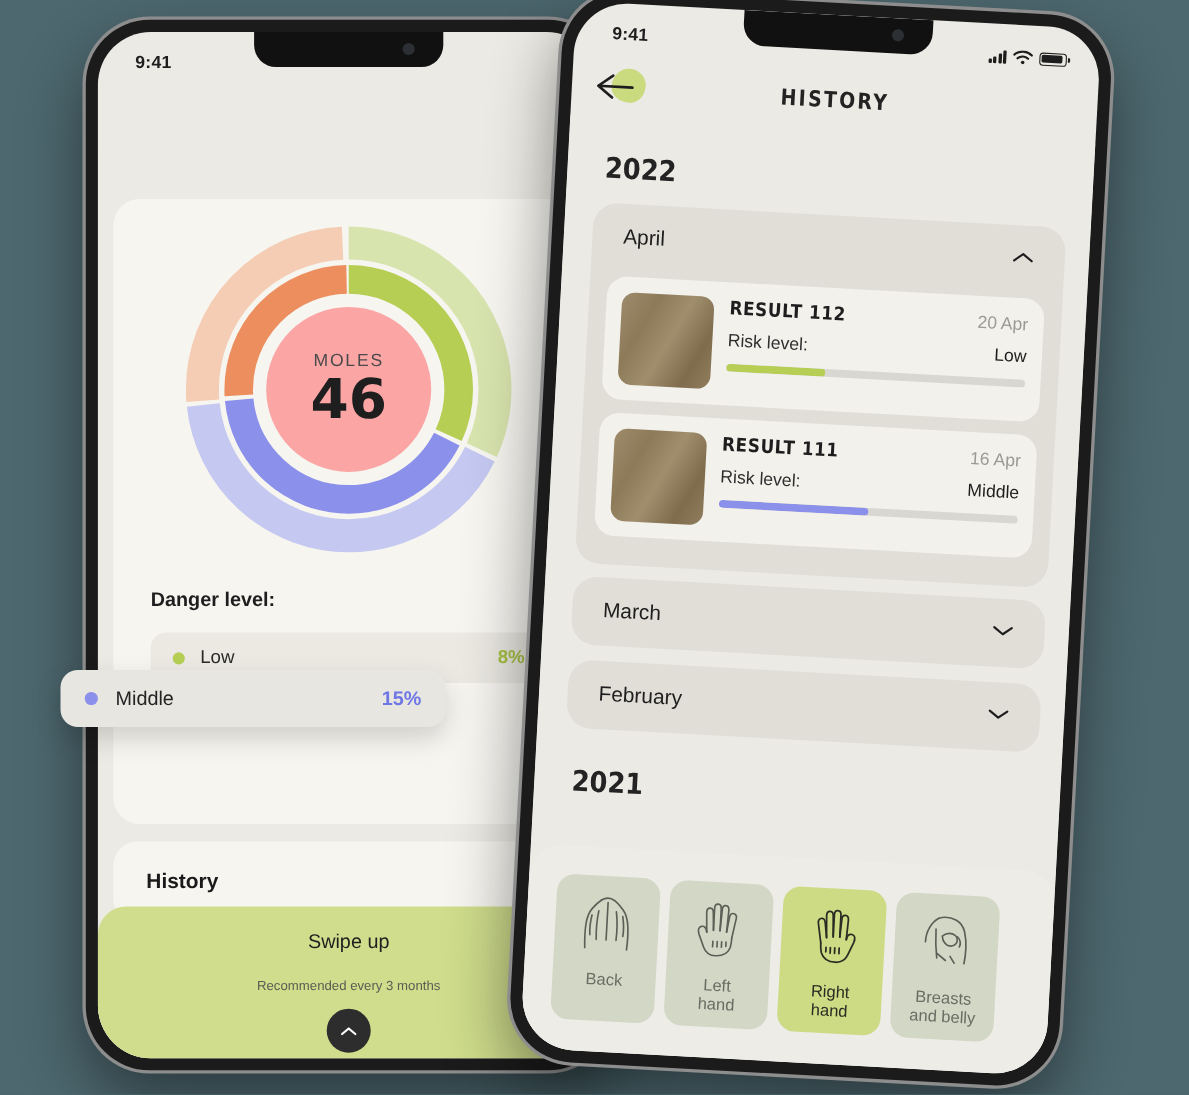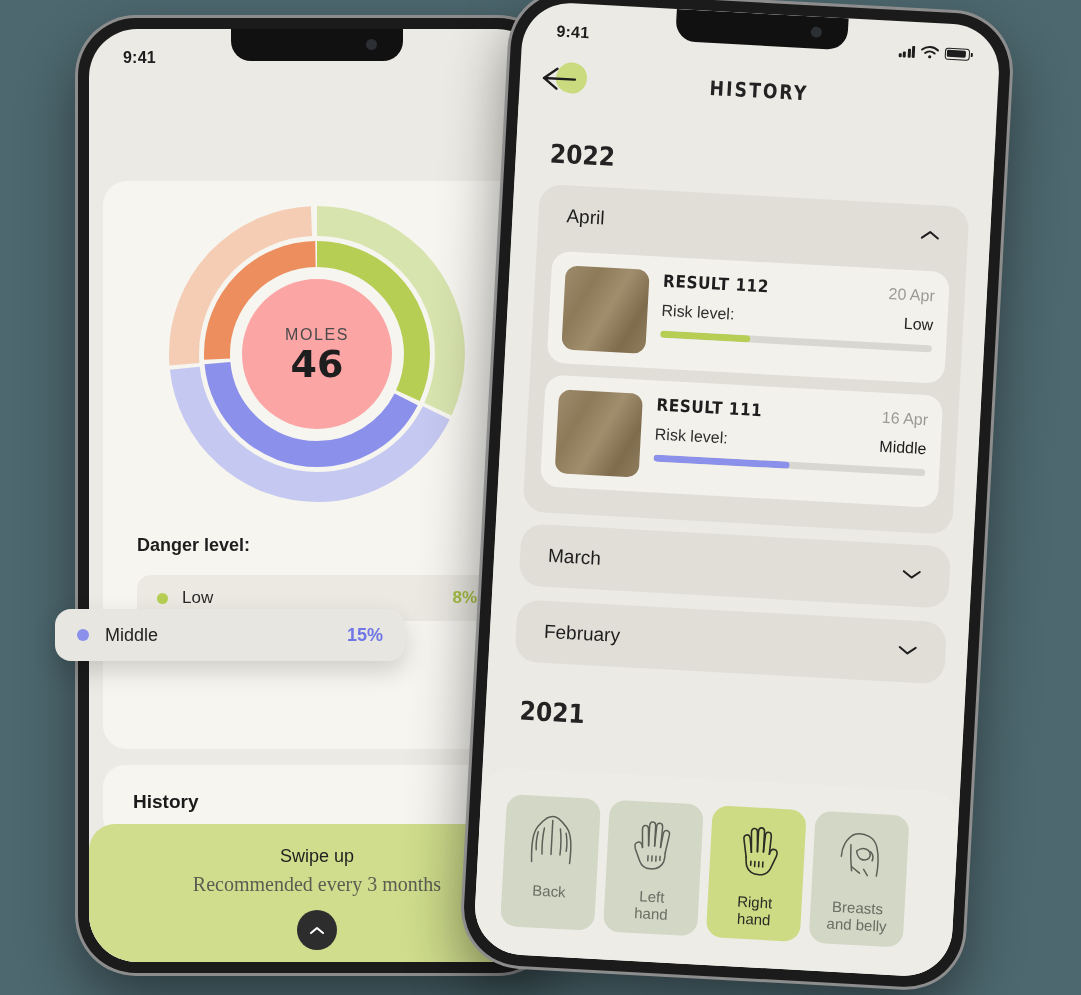--- a/index.html
+++ b/index.html
@@ -91,21 +91,21 @@
   }
   .donutwrap { position: absolute; top: 18px; left: 50%; transform: translateX(-50%);
                width: 310px; height: 310px; }
   .donutwrap svg { display:block; }
   .donut-center {
     position: absolute; left: 50%; top: 50%; transform: translate(-50%,-50%);
     width: 150px; height: 150px; border-radius: 50%; background: #fca5a5;
     display: flex; flex-direction: column; align-items: center; justify-content: center;
   }
   .donut-center .lbl { font-size: 16px; letter-spacing: 1.6px; color: #4a4a4a; }
-  .donut-center .val { font-family: "DejaVu Sans", sans-serif; font-size: 38px;
+  .donut-center .val { font-family: "DejaVu Sans", sans-serif; font-size: 50px;
                        font-weight: bold; color: #1e1e1e; line-height: .95;
                        margin-top: 2px; }
 
   .dlvl-title { position: absolute; left: 34px; top: 354px;
                 font-size: 18px; font-weight: bold; color: #1e1e1e; }
   .lvlrow {
     position: absolute; height: 46px; border-radius: 14px;
     display: flex; align-items: center; padding: 0 20px;
     font-size: 17px; color: #2a2a2a;
   }
@@ -121,21 +121,21 @@
   }
   .historycard .ht { font-size: 19px; font-weight: bold; color: #1a1a1a; }
   .historycard .chev { margin-left: auto; }
 
   .swipecard {
     position: absolute; left: 0; right: 0; bottom: -2px; height: 140px;
     background: #cfdd8c; border-radius: 26px 26px 48px 48px;
     display: flex; flex-direction: column; align-items: center; padding-top: 22px;
   }
   .swipecard .s1 { font-size: 18px; color: #1f1f1f; }
-  .swipecard .s2 { font-size: 20px; color: #5b5d52; margin-top: 6px; font-family: Liberation Serif, serif; }
+  .swipecard .s2 { font-size: 12px; color: #5b5d52; margin-top: 22px; }
   .swipecard .fab {
     width: 40px; height: 40px; border-radius: 50%; background: #2d2d2d;
     margin-top: 14px; display:flex; align-items:center; justify-content:center;
     cursor: pointer;
   }
 
   
   .floatrow {
     position: absolute; height: 52px; border-radius: 16px;
     display: flex; align-items: center; padding: 0 22px;

